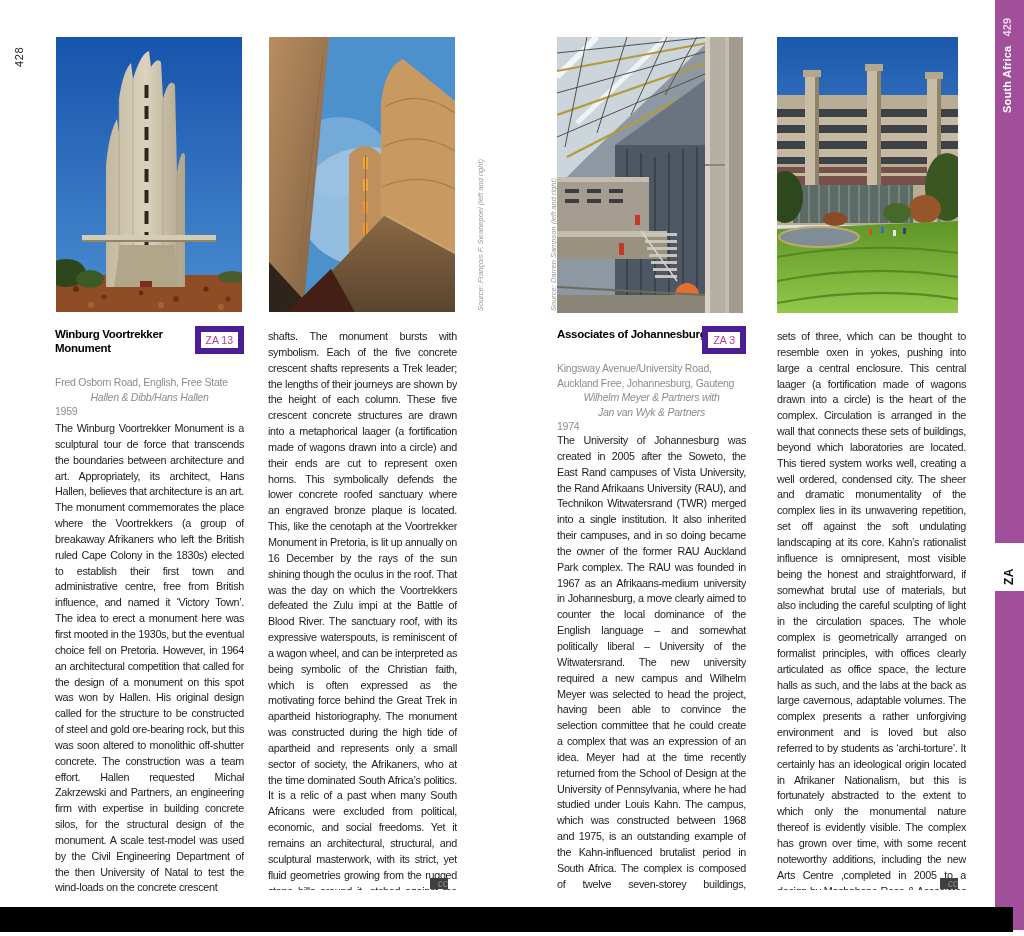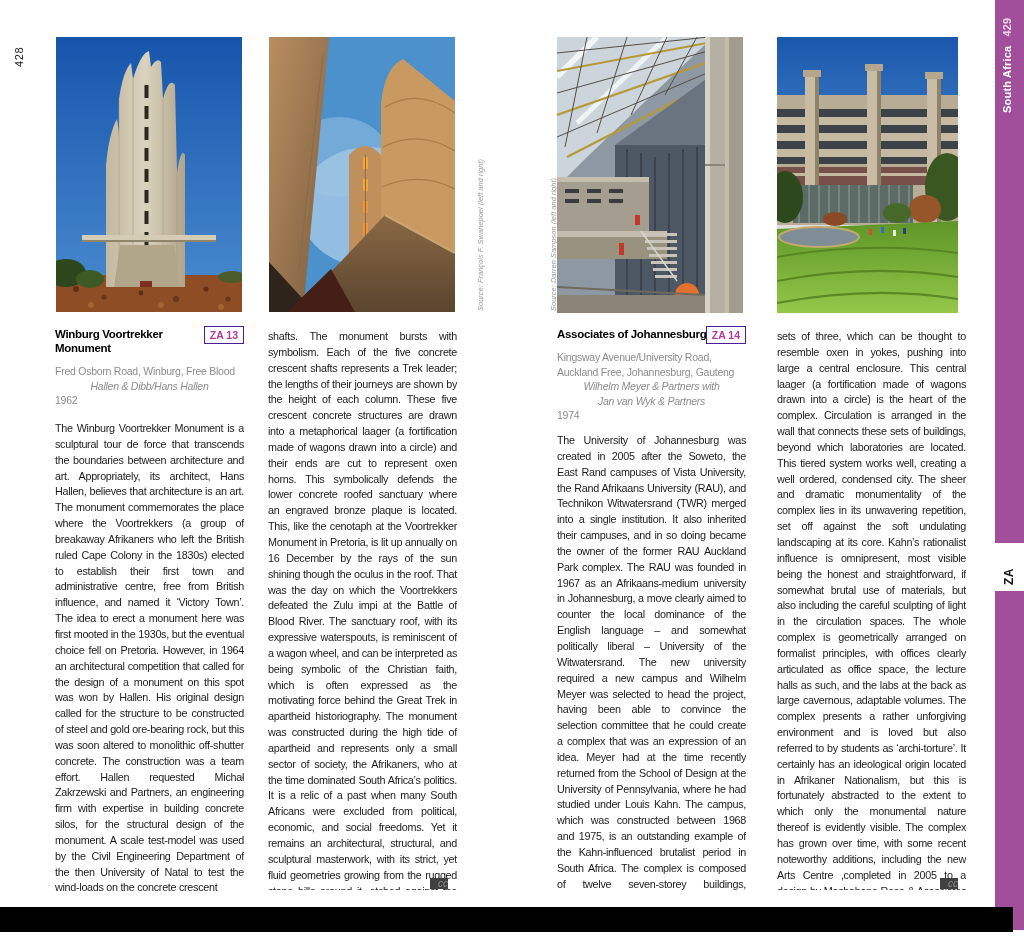--- a/index.html
+++ b/index.html
@@ -8,25 +8,25 @@
     font-family:"Liberation Sans","DejaVu Sans",sans-serif;
     -webkit-font-smoothing:antialiased;
   }
   .rot{position:absolute;transform-origin:0 0;transform:rotate(-90deg);white-space:nowrap;}
   
   .photo{position:absolute;overflow:hidden;background:#ddd;}
   .photo svg{display:block;width:100%;height:100%;}
   
   .entry-header{position:absolute;width:189px;}
   .entry-title{font-weight:bold;font-size:11.5px;line-height:14px;letter-spacing:-0.3px;color:#000;width:152px;}
-  .entry-badge{position:absolute;right:0;top:-1px;border:1px solid #4c1d95;color:#b13a96;
-    font-weight:bold;font-size:10.5px;line-height:12px;padding:2px 5px;background:#fff;letter-spacing:0;}
+  .entry-badge{position:absolute;right:0;top:-1px;border:6px solid #4c1d95;color:#b13a96;
+    font-weight:normal;font-size:10.5px;line-height:12px;padding:2px 5px;background:#fff;letter-spacing:0;}
   .meta{color:#8c8c8c;font-size:10.5px;line-height:14.5px;letter-spacing:-0.25px;}
   .meta-italic{font-style:italic;text-align:center;}
-  .meta-first{margin-top:9px;}
+  .meta-first{margin-top:20px;}
   
   .body-col{position:absolute;width:189px;font-size:10.8px;line-height:15.85px;letter-spacing:-0.3px;
     text-align:justify;color:#1c1c1c;overflow:hidden;}
   .cc-sign{position:absolute;right:0;bottom:1px;font-style:italic;color:#8c8c8c;font-size:10px;
     background:#404040;padding-left:8px;}
   
   .folio-left{font-size:11px;color:#222;letter-spacing:0.6px;}
   .sidebar-bar{position:absolute;left:995px;top:0;width:29px;height:930px;background:#a14f9b;}
   .sidebar-label{font-weight:bold;font-size:11px;color:#ffffff;letter-spacing:0.2px;}
   .sidebar-label .pagenum{margin-left:9px;font-weight:bold;color:#e9d2e6;}
@@ -283,27 +283,27 @@
     <rect x="126" y="191" width="3" height="6" fill="#2e3f8a"></rect>
   </svg>
 </div>
 
 <div class="rot credit" style="left:476px;top:311px;">Source: François F. Swanepoel (left and right)</div>
 <div class="rot credit" style="left:549px;top:311px;">Source: Darren Sampson (left and right)</div>
 
 <div class="entry-header" style="left:55px;top:327px;">
   <div class="entry-badge">ZA 13</div>
   <div class="entry-title">Winburg Voortrekker Monument</div>
-  <div class="meta meta-first">Fred Osborn Road, Winburg, Free Blood</div>
+  <div class="meta meta-first">Fred Osborn Road, English, Free State</div>
   <div class="meta meta-italic">Hallen &amp; Dibb/Hans Hallen</div>
-  <div class="meta">1962</div>
+  <div class="meta">1959</div>
 </div>
 
 <div class="entry-header" style="left:557px;top:327px;">
-  <div class="entry-badge">ZA 14</div>
+  <div class="entry-badge">ZA 3</div>
   <div class="entry-title">Associates of Johannesburg</div>
   <div class="meta meta-first">Kingsway Avenue/University Road,</div>
   <div class="meta">Auckland Free, Johannesburg, Gauteng</div>
   <div class="meta meta-italic">Wilhelm Meyer &amp; Partners with</div>
   <div class="meta meta-italic">Jan van Wyk &amp; Partners</div>
   <div class="meta">1974</div>
 </div>
 
 <div class="body-col" style="left:55px;top:421px;height:470px;">The Winburg Voortrekker Monument is a sculptural tour de force that transcends the boundaries between architecture and art. Appropriately, its architect, Hans Hallen, believes that architecture is an art. The monument commemorates the place where the Voortrekkers (a group of breakaway Afrikaners who left the British ruled Cape Colony in the 1830s) elected to establish their first town and administrative centre, free from British influence, and named it ‘Victory Town’. The idea to erect a monument here was first mooted in the 1930s, but the eventual choice fell on Pretoria. However, in 1964 an architectural competition that called for the design of a monument on this spot was won by Hallen. His original design called for the structure to be constructed of steel and gold ore-bearing rock, but this was soon altered to monolithic off-shutter concrete. The construction was a team effort. Hallen requested Michał Zakrzewski and Partners, an engineering firm with expertise in building concrete silos, for the structural design of the monument. A scale test-model was used by the Civil Engineering Department of the then University of Natal to test the wind-loads on the concrete crescent</div>
 

